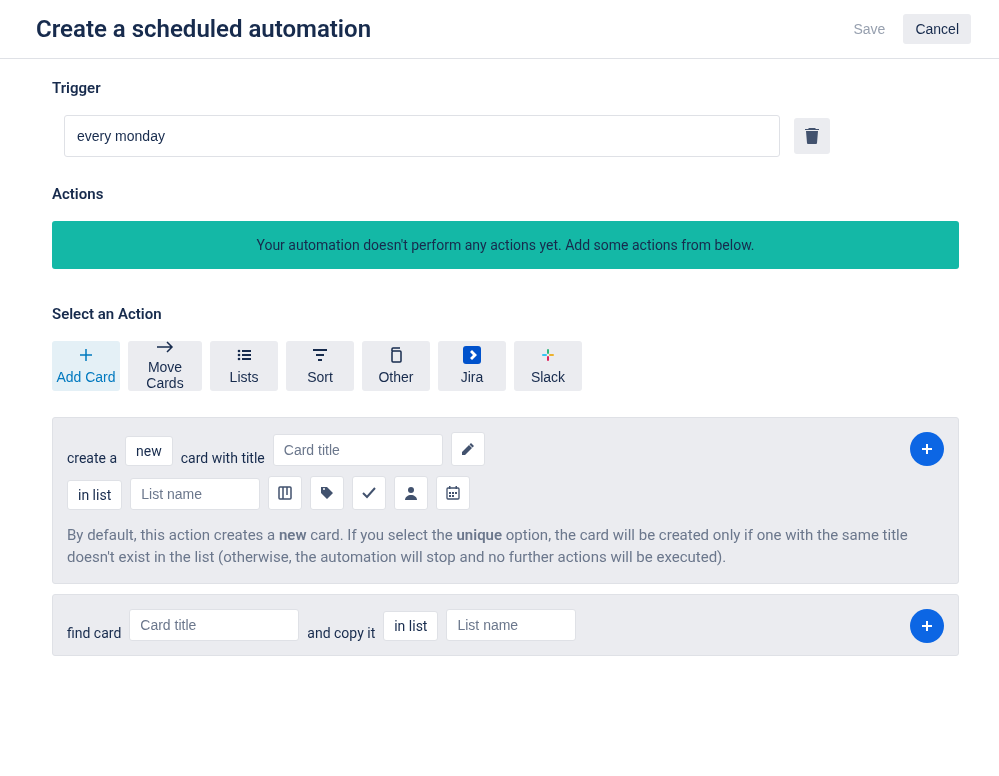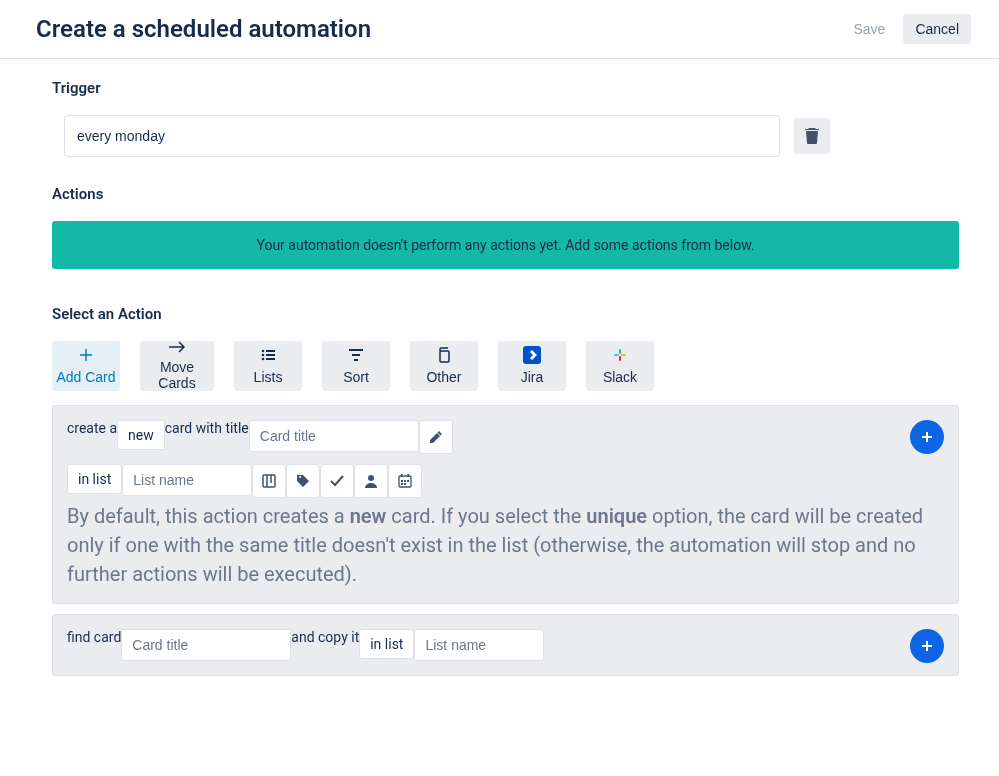--- a/index.html
+++ b/index.html
@@ -79,23 +79,23 @@
   .actions-banner {
     background: #14b8a6;
     border-radius: 3px;
     padding: 16px;
     text-align: center;
     color: #172b4d;
     margin-bottom: 36px;
   }
   .tabs {
     display: flex;
-    gap: 20px;
+    gap: 8px;
     margin-top: 14px;
-    margin-bottom: 14px;
+    margin-bottom: 26px;
   }
   .tab {
     display: flex;
     flex-direction: column;
     align-items: center;
     justify-content: center;
     gap: 6px;
     border: none;
     background: #ebecf0;
     border-radius: 3px;
@@ -114,22 +114,23 @@
   .panel {
     background: #ebecf0;
     border: 1px solid #dfe1e6;
     border-radius: 3px;
     padding: 14px 14px;
     margin-bottom: 10px;
     position: relative;
   }
   .panel-row {
     display: flex;
-    align-items: flex-start;
+    align-items: flex-end;
     flex-wrap: wrap;
+    gap: 8px;
     margin-bottom: 10px;
   }
   .panel-row:last-of-type { margin-bottom: 0; }
   .pill {
     background: #fff;
     border: 1px solid #dfe1e6;
     border-radius: 3px;
     padding: 6px 10px;
     color: #172b4d;
   }
@@ -155,22 +156,22 @@
     border-radius: 3px;
     display: flex;
     align-items: center;
     justify-content: center;
     cursor: pointer;
     color: #42526e;
   }
   .desc {
     color: #6b778c;
     line-height: 1.45;
-    font-size: 20px;
-    margin-top: 4px;
+    font-size: 15px;
+    margin-top: 15px;
   }
   .desc b { color: #6b778c; font-weight: 600; }
   .add-fab {
     position: absolute;
     right: 14px;
     top: 14px;
     width: 34px;
     height: 34px;
     border-radius: 50%;
     background: #0c66e4;

